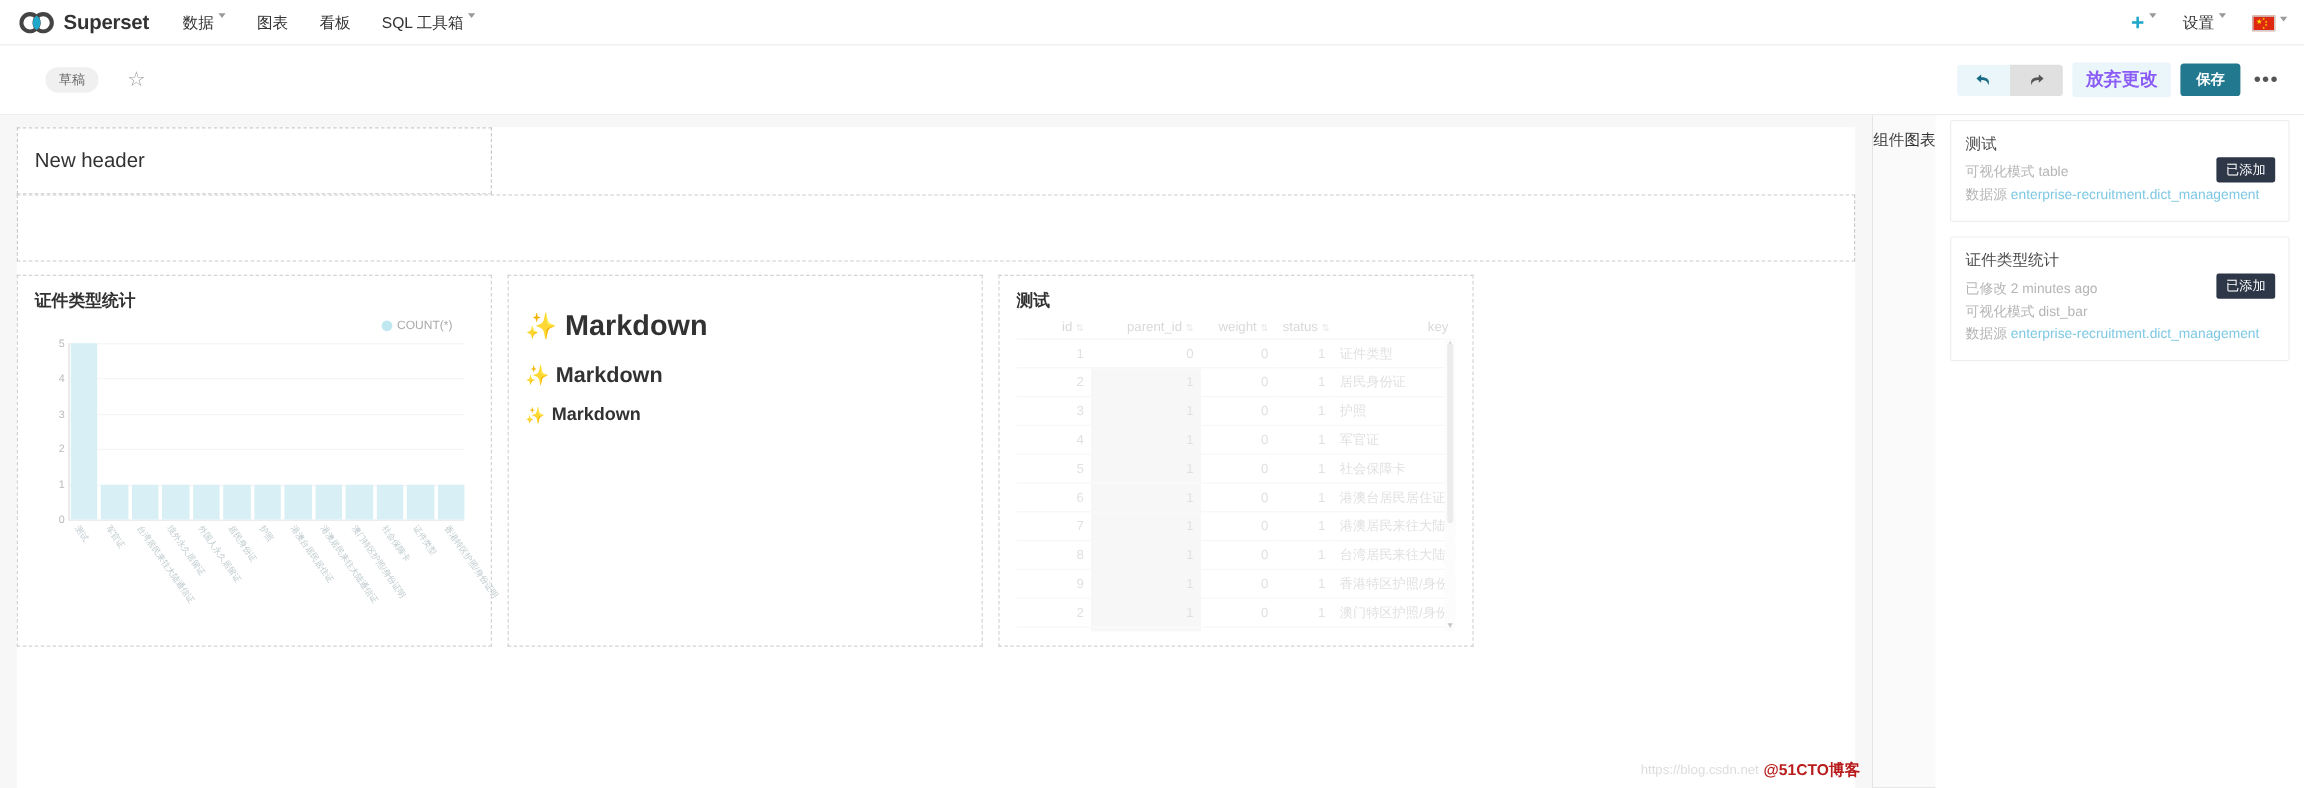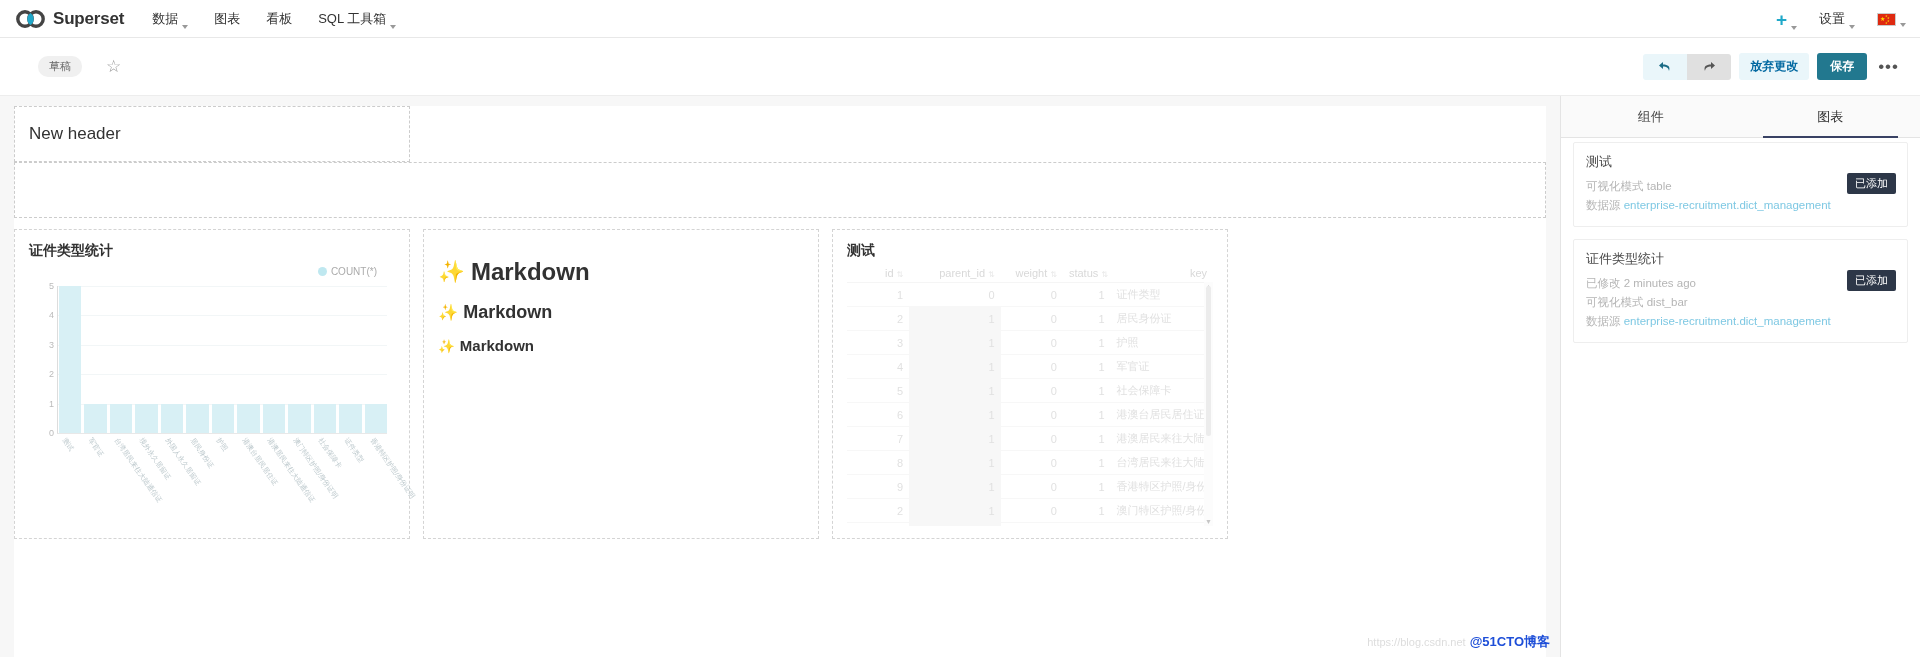--- a/index.html
+++ b/index.html
@@ -13,21 +13,21 @@
   .navbar {
     height: 38px; background: #fff; border-bottom: 1px solid #e8e8e8;
     display: flex; align-items: center; padding: 0 16px; position: relative;
   }
   .brand { display: flex; align-items: center; gap: 7px; margin-right: 28px; }
   .brand-logo { width: 30px; height: 18px; position: relative; }
   .brand-logo svg { display: block; }
   .brand-text { font-size: 17px; font-weight: bold; color: #333; letter-spacing: -0.2px; }
   .nav-items { display: flex; align-items: center; gap: 26px; }
   .nav-item {
-    font-size: 13px; color: #323232; display: flex; align-items: flex-end; gap: 4px;
+    font-size: 13px; color: #323232; display: flex; align-items: flex-start; gap: 4px;
     cursor: pointer; white-space: nowrap;
   }
   .caret {
     width: 0; height: 0; border-left: 3.5px solid transparent;
     border-right: 3.5px solid transparent; border-top: 4px solid #999;
     display: inline-block; position: relative; top: 1px;
   }
   .nav-right {
     position: absolute; right: 14px; top: 0; height: 38px;
     display: flex; align-items: center; gap: 22px;
@@ -58,21 +58,21 @@
     position: absolute; right: 18px; display: flex; align-items: center; gap: 8px;
   }
   .undo-redo { display: flex; }
   .btn-icon {
     width: 44px; height: 26px; display: flex; align-items: center; justify-content: center;
     font-size: 13px; color: #444; cursor: pointer; border: none;
   }
   .btn-undo { background: #eaf6fa; border-radius: 3px 0 0 3px; color: #1a6b85; }
   .btn-redo { background: #e0e0e0; border-radius: 0 3px 3px 0; color: #555; }
   .btn-discard {
-    background: #eaf6fa; color: #0369a1; font-size: 12px; font-weight: bold;
+    background: #eaf6fa; color: #8b5cf6; font-size: 15px; font-weight: bold;
     padding: 5px 11px; border-radius: 3px; border: none; cursor: pointer;
   }
   .btn-save {
     background: #22788f; color: #fff; font-size: 12px; font-weight: bold;
     padding: 5px 13px; border-radius: 3px; border: none; cursor: pointer;
   }
   .btn-more { font-size: 17px; color: #555; cursor: pointer; letter-spacing: 1px; padding: 0 3px;}
 
   
   .body-wrap { display: flex; height: 561px; }
@@ -151,21 +151,21 @@
   .cell-hl { background: #f2f2f2; }
   .scrollbar-v {
     position: absolute; right: 0; top: 18px; bottom: 0; width: 9px; background: #fafafa;
   }
   .scrollbar-v .thumb { position: absolute; top: 4px; width: 5px; left: 2px; height: 150px; background: #ddd; border-radius: 3px;}
   .sb-arrow { position:absolute; left:1px; font-size:7px; color:#999; }
 
   
   .rpanel {
     width: 360px; border-left: 1px solid #e4e4e4; background: #fff;
-    display: flex; flex-direction: column;
+    display: flex; flex-direction: row;
   }
   .rtabs { display: flex; border-bottom: 1px solid #e4e4e4; background: #fafafa; }
   .rtab {
     flex: 1; text-align: center; font-size: 13px; color: #444; padding: 12px 0 11px;
     cursor: pointer; position: relative;
   }
   .rtab.active { color: #323232; }
   .rtab.active::after {
     content: ''; position: absolute; left: 22px; right: 22px; bottom: -1px;
     height: 2px; background: #394264;
@@ -194,21 +194,21 @@
   .added-badge {
     position: absolute; right: 11px; top: 30px; background: #2d3748; color: #fff;
     font-size: 11px; padding: 3px 8px; border-radius: 2px; white-space: nowrap;
   }
 
   
   .wm {
     position: absolute; right: 10px; bottom: 6px; font-size: 11px; color: #ddd;
     display: flex; align-items: center; gap: 4px; pointer-events: none;
   }
-  .wm-brand { color: #1d4ed8; font-weight: bold; font-size: 13px; }
+  .wm-brand { color: #b91c1c; font-weight: bold; font-size: 13px; }
 </style>
 </head>
 <body>
 
 <div class="navbar">
   <div class="brand">
     <span class="brand-logo">
       <svg width="30" height="18" viewBox="0 0 30 18">
         <circle cx="9" cy="9" r="7.2" fill="none" stroke="#444" stroke-width="3.4"></circle>
         <circle cx="20" cy="9" r="7.2" fill="none" stroke="#444" stroke-width="3.4"></circle>

